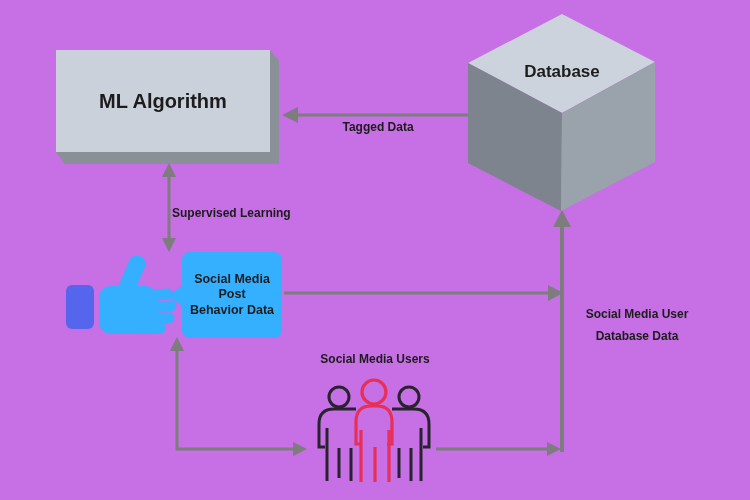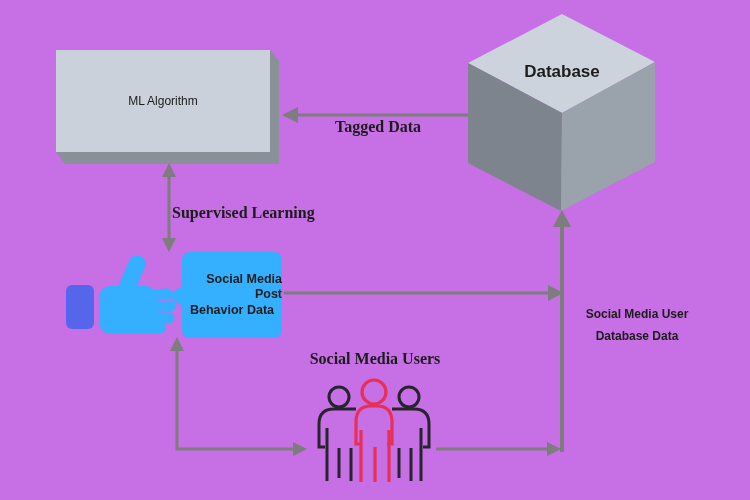--- a/index.html
+++ b/index.html
@@ -12,33 +12,33 @@
   .canvas svg{position:absolute;left:0;top:0;}
   .lbl{
     position:absolute;
     display:flex;align-items:center;justify-content:center;
     text-align:right;font-weight:600;white-space:nowrap;
   }
   .lbl.left-align{justify-content:flex-start;text-align:center;}
   .ml-box{
     position:absolute;left:56px;top:50px;width:214px;height:102px;
     display:flex;align-items:center;justify-content:center;
-    font-size:12px;font-weight:400;
+    font-size:20px;font-weight:700;
   }
   .post-box{
     position:absolute;left:182px;top:252px;width:100px;height:86px;
     border-radius:8px;
     display:flex;flex-direction:column;align-items:center;justify-content:center;
-    font-size:12.5px;font-weight:600;line-height:1.25;text-align:right;
+    font-size:12.5px;font-weight:600;line-height:1.25;text-align:center;
   }
   .profile-lbl{
     position:absolute;left:557px;top:303px;width:160px;
     font-size:12px;font-weight:600;line-height:22px;text-align:center;
   }
-  .fs16{font-size:16px;font-family:Liberation Serif, serif;}
+  .fs16{font-size:12px;}
   .fs17{font-size:17px;}
 </style>
 </head>
 <body>
 
 <div class="canvas" style="background: rgb(199, 111, 228); color: rgb(28, 28, 28);">
 
   <svg width="750" height="500" viewBox="0 0 750 500">
 
     <g>

